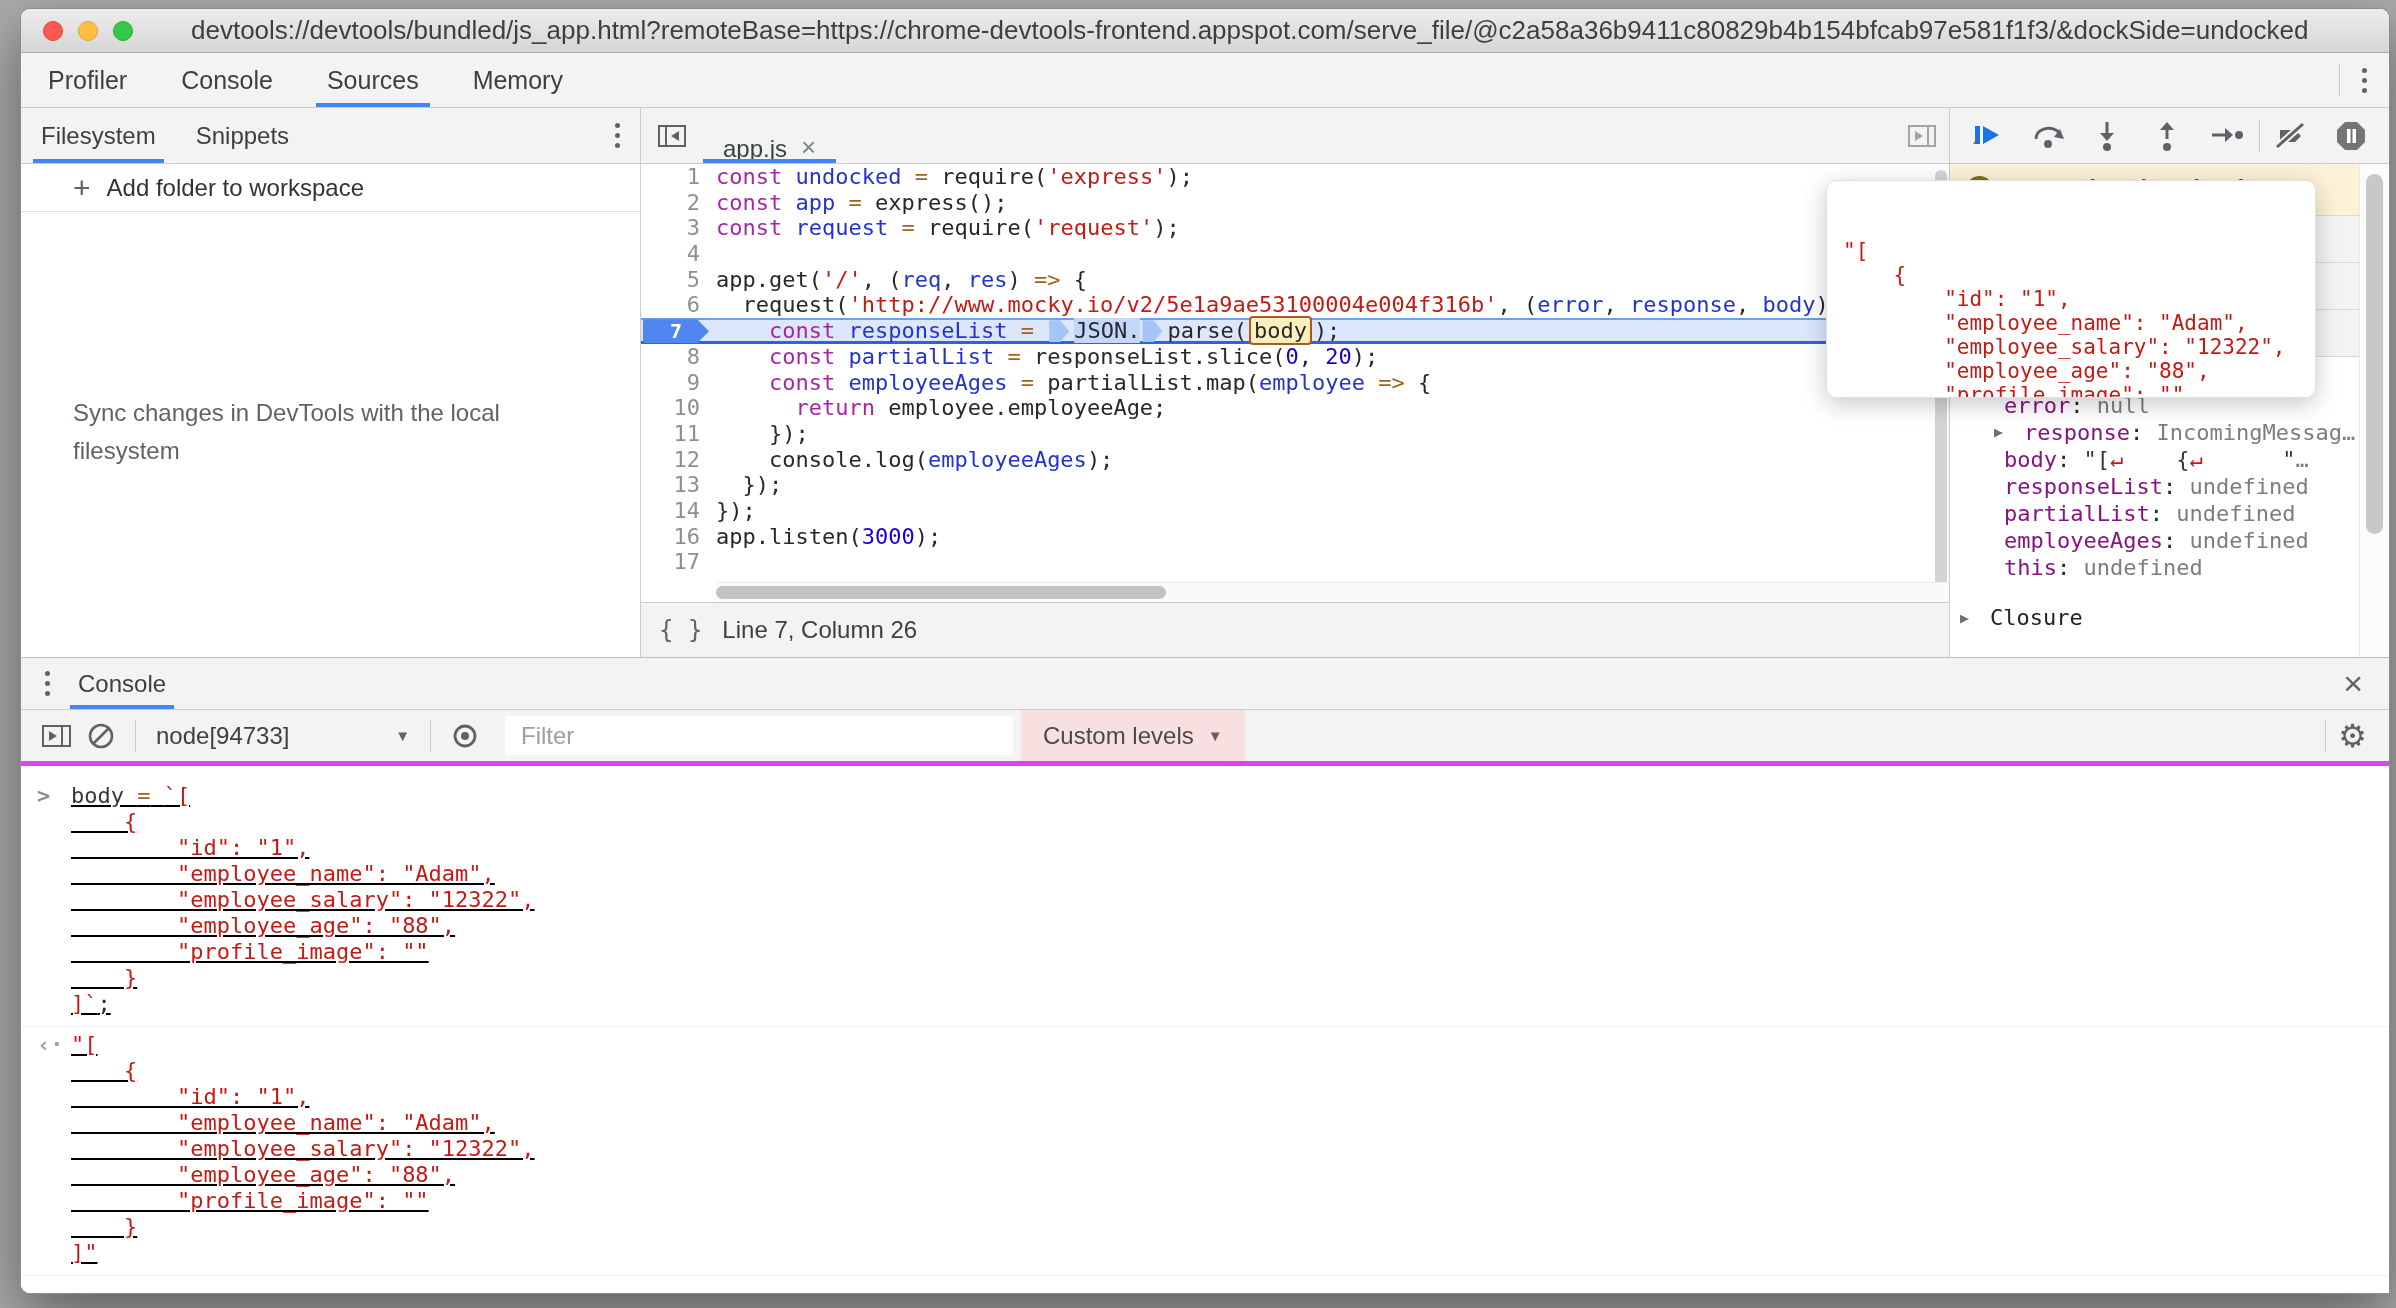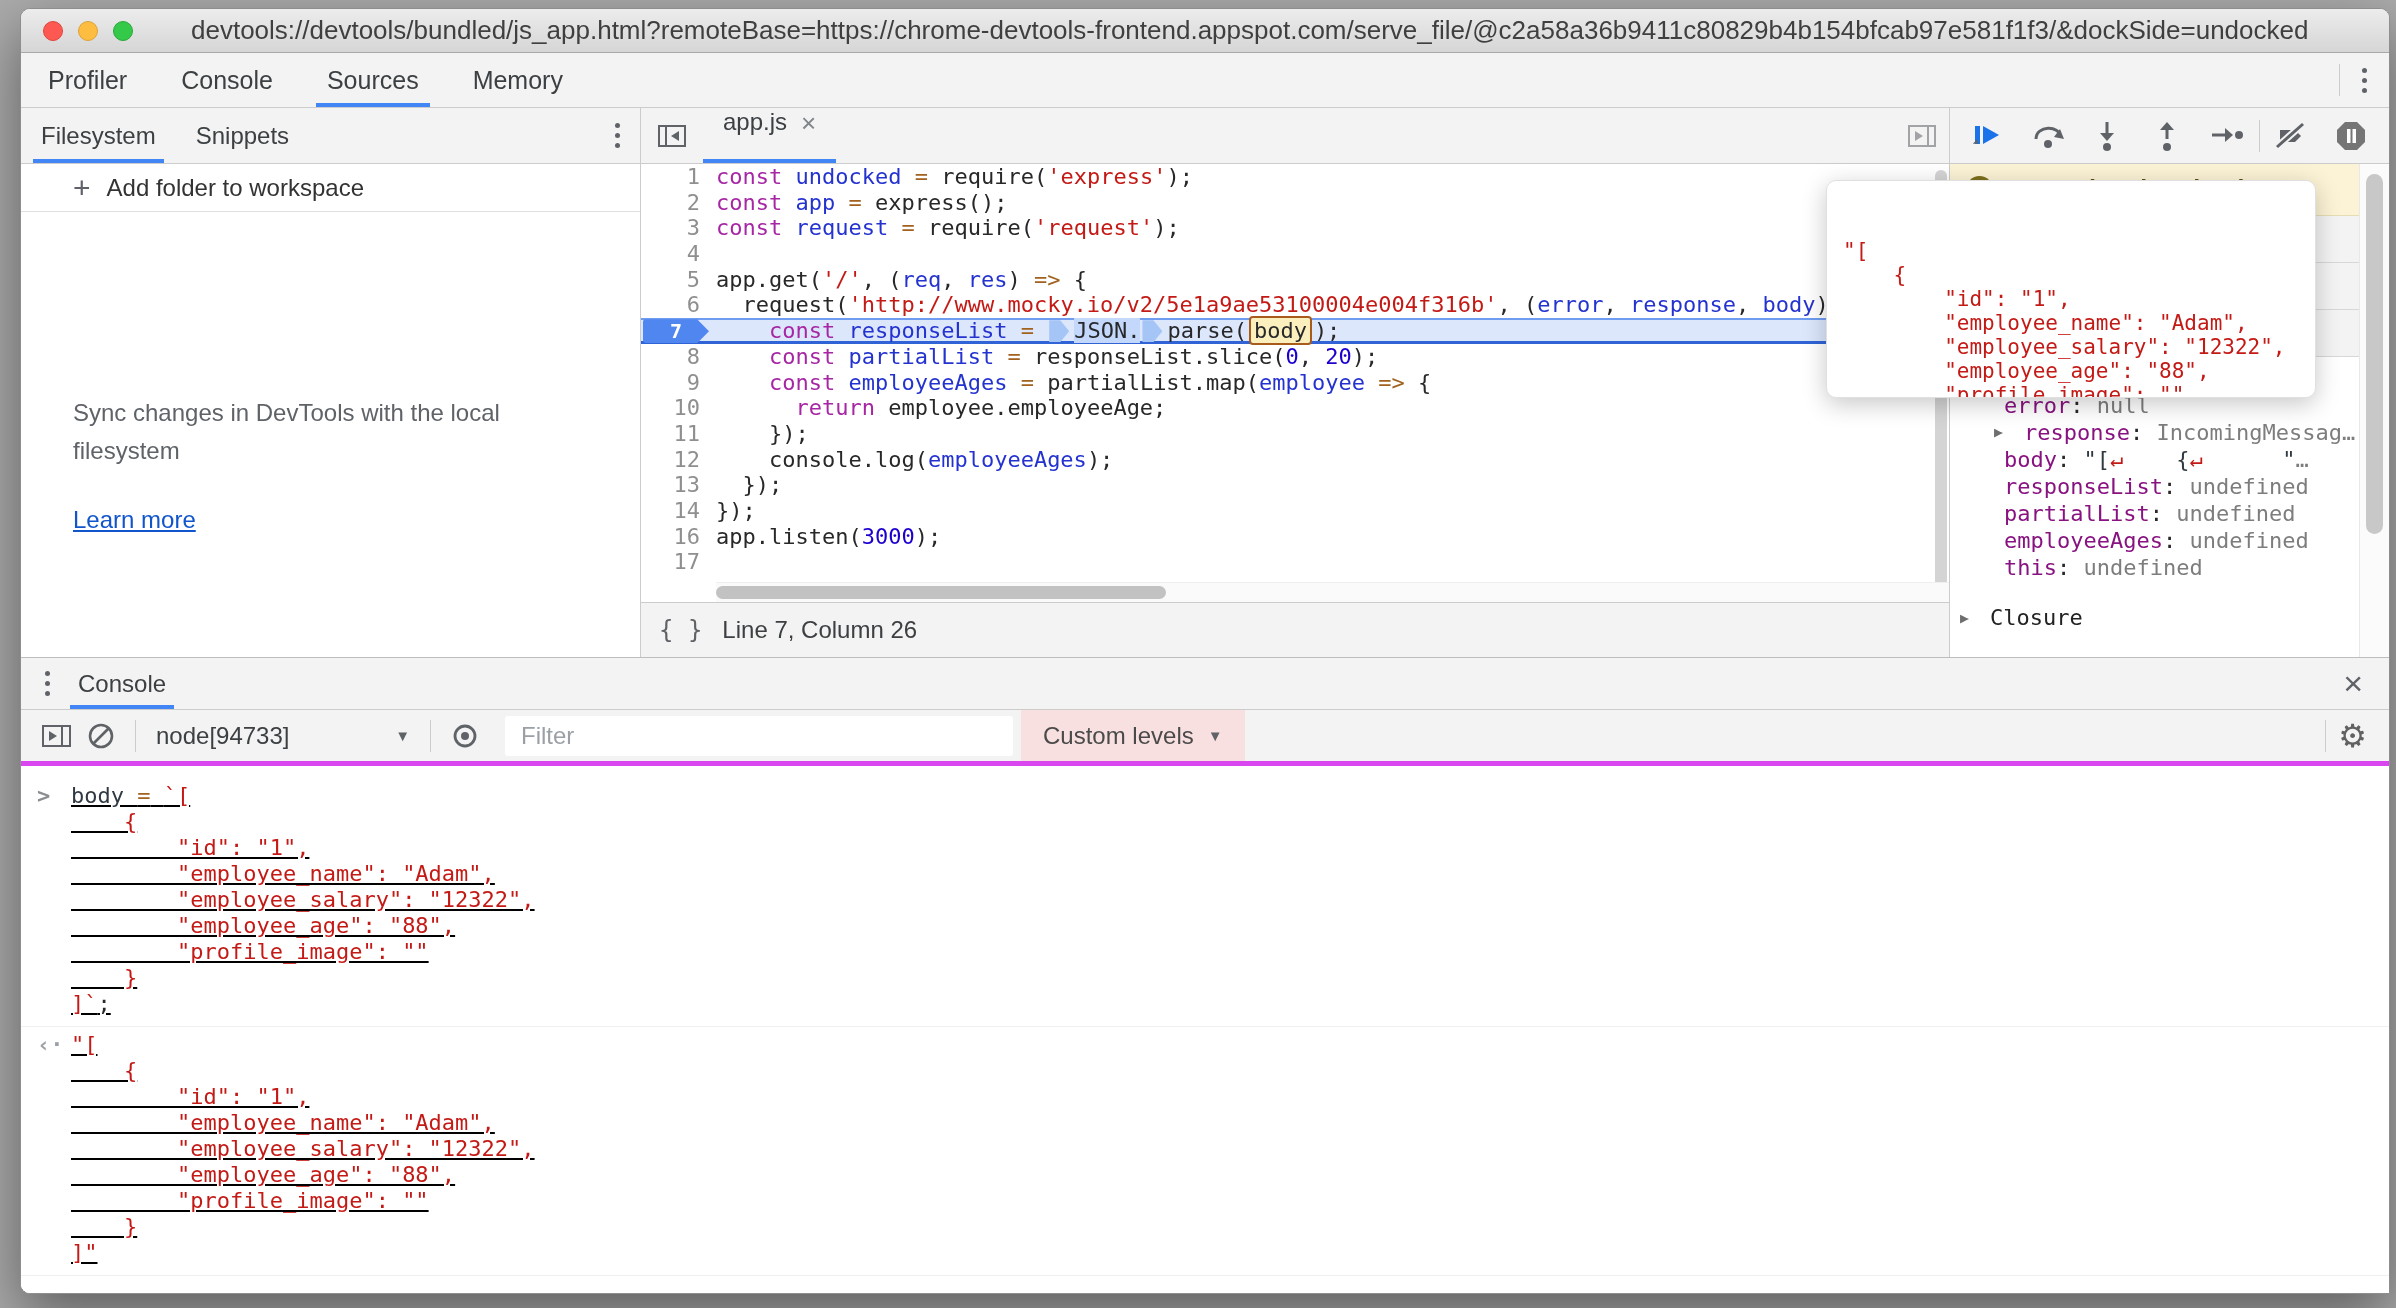--- a/index.html
+++ b/index.html
@@ -44,21 +44,21 @@
     padding-left:52px; gap:16px; font-size:24px; color:#333; }
   .plus{ font-size:30px; color:#5f6368; }
   .nav-sync{ margin:182px 52px 0 52px; font-size:24px; line-height:38px; color:#5f6368; max-width:430px;}
   .nav-learn{ margin:36px 52px 0 52px; font-size:24px; color:#1155cc; text-decoration:underline; display:inline-block;}
 
   
   .editor-col{ flex:1 1 auto; display:flex; flex-direction:column; position:relative; background:#fff;}
   .etabs{ height:56px; flex:0 0 56px; background:#f3f3f3; border-bottom:1px solid #ccc;
     display:flex; align-items:stretch;}
   .eicon{ display:flex; align-items:center; padding:0 14px; }
-  .etab{ display:flex; align-items:flex-start; gap:14px; padding:0 20px; font-size:24px; color:#3c4043; position:relative;}
+  .etab{ display:flex; align-items:flex-end; gap:14px; padding:0 20px; font-size:24px; color:#3c4043; position:relative;}
   .etab.active::after{ content:""; position:absolute; left:0; right:0; bottom:0; height:4px; background:#4285f4;}
   .tab-x{ font-size:26px; color:#80868b; }
   .etabs .right{ margin-left:auto; display:flex; align-items:center; padding-right:10px; opacity:.55;}
 
   .code-area{ flex:1 1 auto; position:relative; overflow:hidden; font-size:22px; }
   .code-row{ display:flex; height:25.7px; line-height:25.7px; white-space:pre; position:relative;}
   .gutter{ width:75px; flex:0 0 75px; text-align:right; padding-right:16px; color:#8f8f8f;
     font-family:"DejaVu Sans Mono",monospace; position:relative;}
   .code-text{ font-family:"DejaVu Sans Mono",monospace; color:#28282b; }
   .code-row.exec{ background:#dce7fc; box-shadow:inset 0 2px 0 #6f9cf0, inset 0 -3px 0 #2f63d6;}
@@ -206,21 +206,20 @@
               <i></i>
               <i></i>
             </div>
         </div>
       </div>
       <div class="nav-addfolder">
         <span class="plus">+</span>
         <span>Add folder to workspace</span>
       </div>
       <div class="nav-sync">Sync changes in DevTools with the local filesystem</div>
-      <a class="nav-learn">Learn more</a>
     </div>
 
     <div class="editor-col">
       <div class="etabs">
         <div class="eicon">
           <svg width="34" height="32" viewBox="0 0 34 32">
               <rect x="4" y="6" width="26" height="20" fill="none" stroke="#5f6368" stroke-width="2"></rect>
               <line x1="11" y1="6" x2="11" y2="26" stroke="#5f6368" stroke-width="2"></line>
               <path d="M24 11 L16 16 L24 21 Z" fill="#5f6368"></path>
             </svg>

